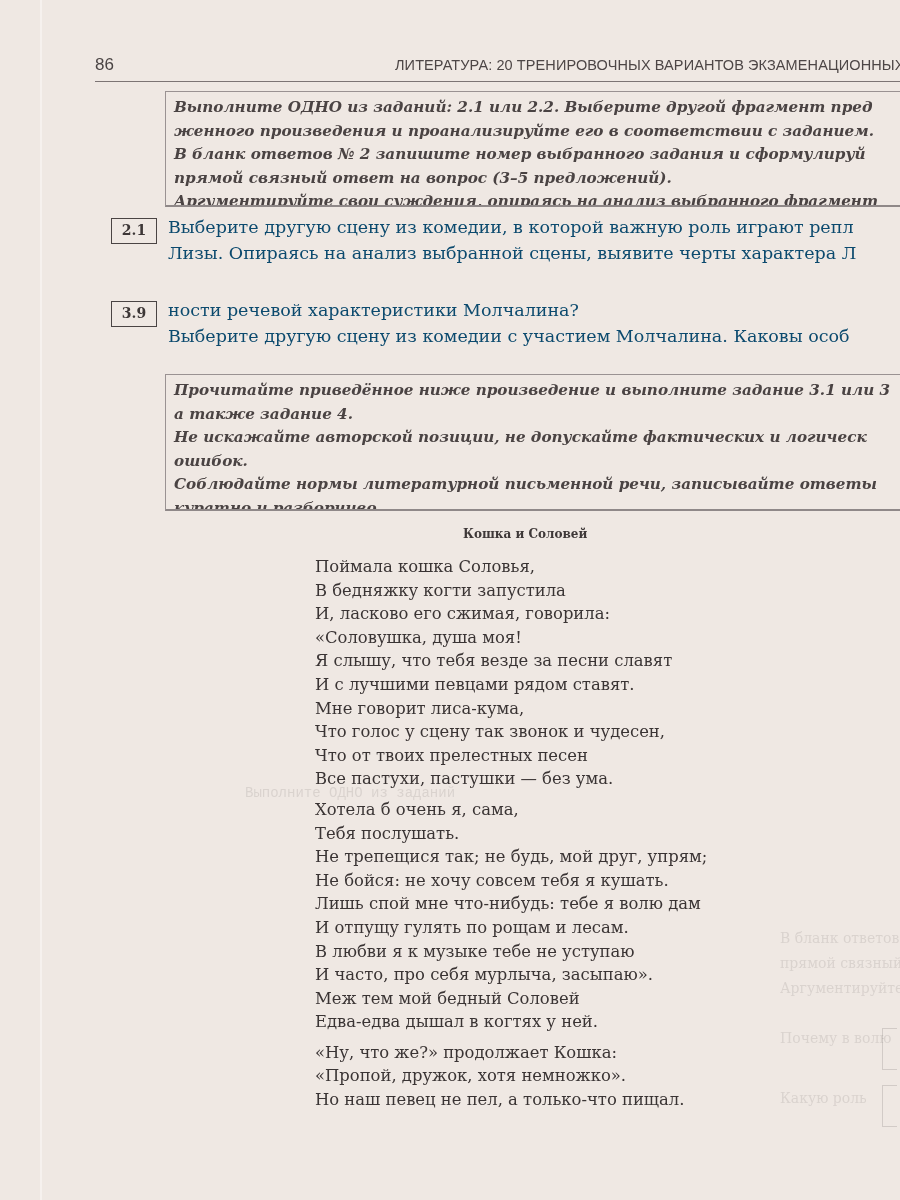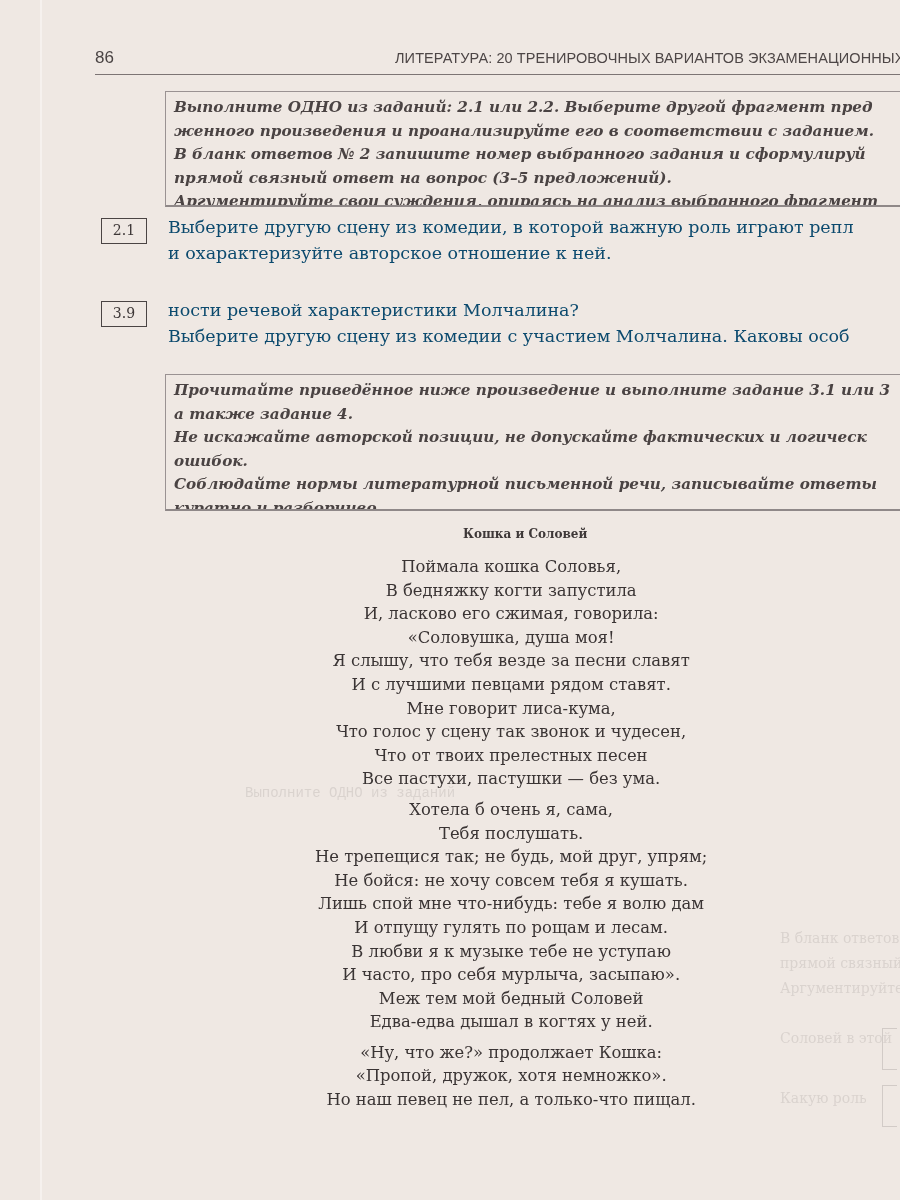--- a/index.html
+++ b/index.html
@@ -19,21 +19,21 @@
       position: absolute;
       left: 40px;
       top: 0;
       width: 2px;
       height: 1200px;
       background: #f6f1ee;
     }
     .running-head {
       position: absolute;
       left: 95px;
-      top: 46px;
+      top: 53px;
       width: 805px;
       height: 28px;
       border-bottom: 1.5px solid #7c7474;
       text-align: center;
     }
     .page-number {
       position: absolute;
       left: 0;
       top: 2px;
       font-family: "Liberation Sans", sans-serif;
@@ -71,29 +71,29 @@
     .box-2 { top: 374px; height: 137px; }
     .instruction-line { display: block; }
 
     .task {
       position: absolute;
       left: 97px;
       width: 820px;
     }
     .task-badge {
       position: absolute;
-      left: 4px;
+      left: 14px;
       top: 4px;
       width: 46px;
       height: 26px;
       border: 1.5px solid #4a4444;
       box-sizing: border-box;
       text-align: center;
       font-family: "DejaVu Serif", serif;
-      font-weight: normal;
+      font-weight: bold;
       font-size: 14px;
       line-height: 23px;
       color: #3d3737;
     }
     .task-text {
       position: absolute;
       left: 71px;
       top: 0;
       white-space: nowrap;
       font-family: "DejaVu Serif", serif;
@@ -122,21 +122,20 @@
       font-family: "DejaVu Serif", serif;
       font-size: 16.4px;
       color: #3a3434;
       white-space: nowrap;
     }
     .stanza { margin: 0 0 7px 0; }
     .verse {
       display: block;
       height: 23.6px;
       line-height: 23.6px;
-      text-align: center;
     }
     .bleed {
       position: absolute;
       color: rgba(80, 70, 70, 0.13);
       font-family: "DejaVu Serif", serif;
       font-size: 14px;
       white-space: nowrap;
       pointer-events: none;
     }
     .bleed-bracket {
@@ -150,21 +149,21 @@
   </style>
 </head>
 <body>
 
 <div class="page-fold"></div>
 
 <div class="bleed" style="left:245px;top:785px;font-family:Liberation Mono, monospace;">Выполните ОДНО из заданий</div>
 <div class="bleed" style="left:780px;top:930px;">В бланк ответов</div>
 <div class="bleed" style="left:780px;top:955px;">прямой связный</div>
 <div class="bleed" style="left:780px;top:980px;">Аргументируйте свои</div>
-<div class="bleed" style="left:780px;top:1030px;">Соловей в этой</div>
+<div class="bleed" style="left:780px;top:1030px;">Почему в волю</div>
 <div class="bleed" style="left:780px;top:1090px;">Какую роль</div>
 <div class="bleed-bracket" style="top:1028px;"></div>
 <div class="bleed-bracket" style="top:1085px;"></div>
 
 <header class="running-head">
   <span class="page-number">86</span>
   <span class="running-title">ЛИТЕРАТУРА: 20 ТРЕНИРОВОЧНЫХ ВАРИАНТОВ ЭКЗАМЕНАЦИОННЫХ Р</span>
 </header>
 
 <section class="instruction-box box-1">
@@ -172,21 +171,21 @@
   <span class="instruction-line">женного произведения и проанализируйте его в соответствии с заданием.</span>
   <span class="instruction-line">В бланк ответов № 2 запишите номер выбранного задания и сформулируй</span>
   <span class="instruction-line">прямой связный ответ на вопрос (3–5 предложений).</span>
   <span class="instruction-line">Аргументируйте свои суждения, опираясь на анализ выбранного фрагмент</span>
 </section>
 
 <div class="task task-1">
   <div class="task-badge">2.1</div>
   <div class="task-text">
     <span class="task-line">Выберите другую сцену из комедии, в которой важную роль играют репл</span>
-    <span class="task-line">и охарактеризуйте авторское отношение к ней.</span>
+    <span class="task-line">Лизы. Опираясь на анализ выбранной сцены, выявите черты характера Л</span>
   </div>
 </div>
 
 <div class="task task-2">
   <div class="task-badge">3.9</div>
   <div class="task-text">
     <span class="task-line">ности речевой характеристики Молчалина?</span>
     <span class="task-line">Выберите другую сцену из комедии с участием Молчалина. Каковы особ</span>
   </div>
 </div>

